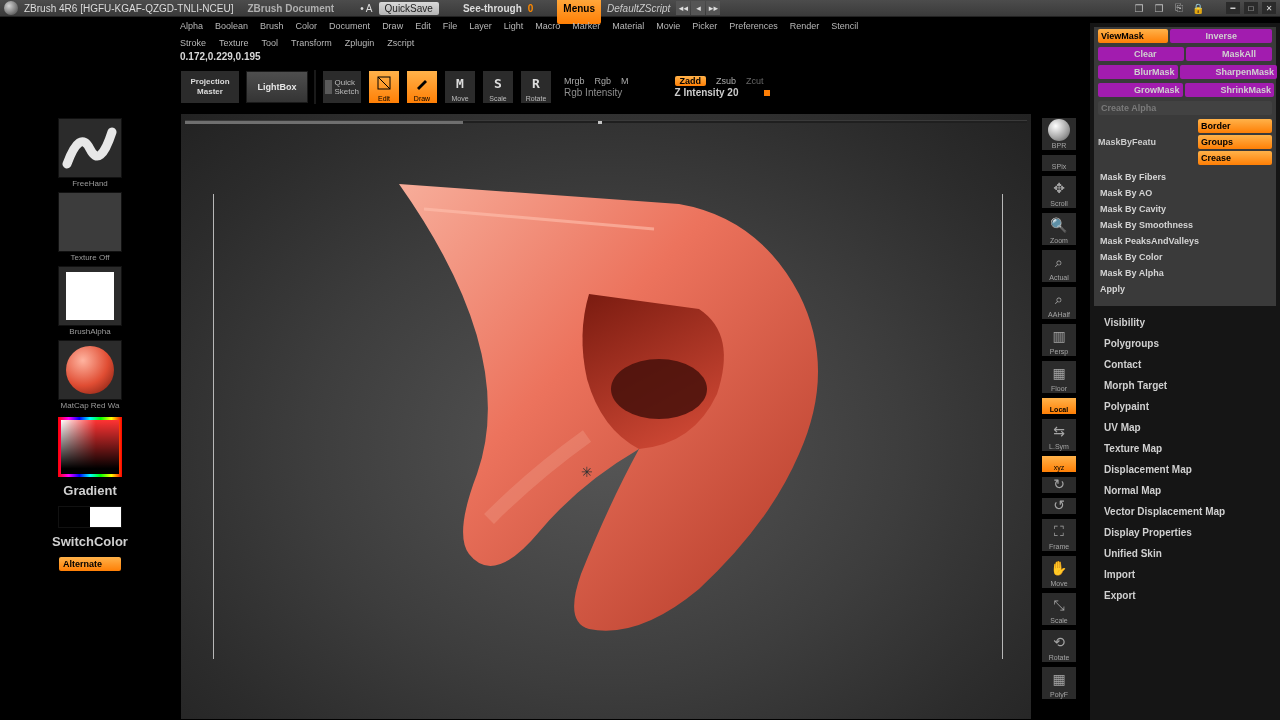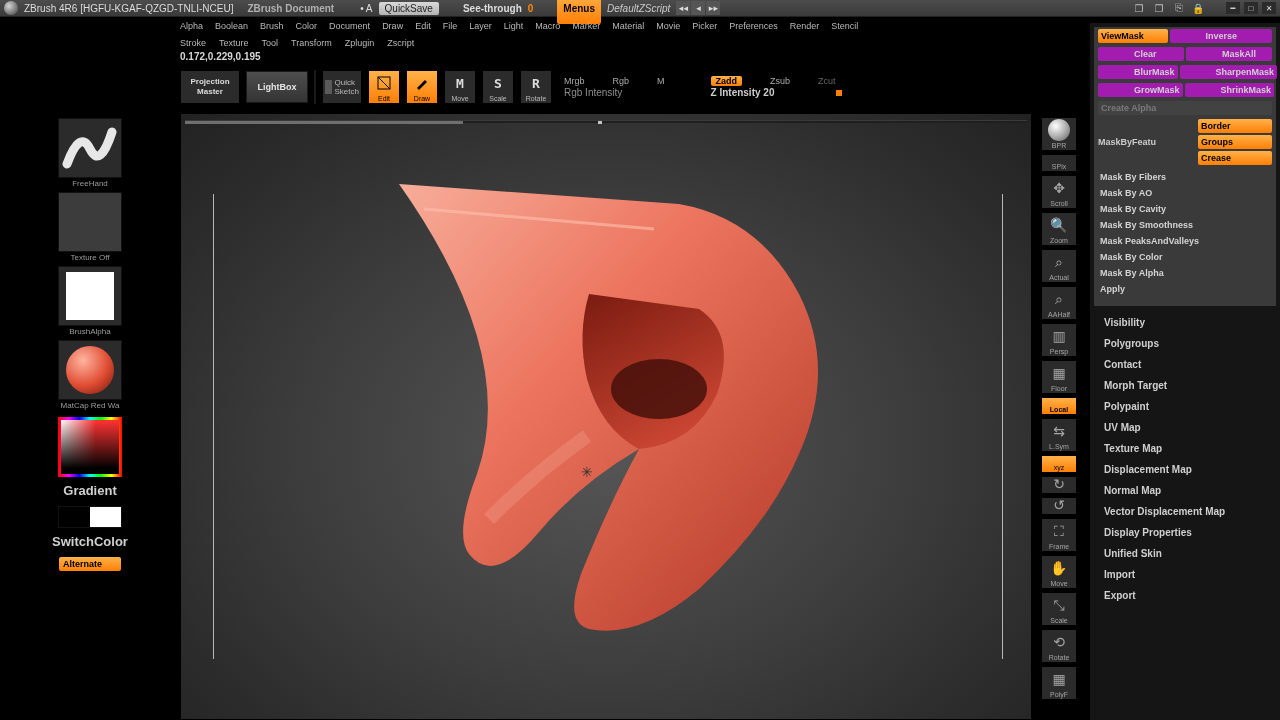--- a/index.html
+++ b/index.html
@@ -30,21 +30,21 @@
   .toolbar { height:40px; padding:0 0 0 180px; display:flex; align-items:center; gap:6px; }
   .toolbar .tbtn { width:32px; height:34px; background:#2b2b2b; border:1px solid #000; display:flex; flex-direction:column; align-items:center; justify-content:flex-end; color:#bbb; font-size:7px; padding-bottom:1px; cursor:pointer; }
   .toolbar .tbtn.orange { background:linear-gradient(#ffb24a,#ff7f05); color:#000; }
   .toolbar .tbtn .ticon { flex:1; display:flex; align-items:center; justify-content:center; width:100%; }
   .toolbar .projection { width:60px; height:34px; background:#2b2b2b; border:1px solid #000; color:#dcdcdc; font-size:8px; font-weight:bold; text-align:center; display:flex; flex-direction:column; justify-content:center; line-height:10px; }
   .toolbar .lightbox { width:62px; height:32px; background:linear-gradient(#4e4e4e,#343434); color:#e6e6e6; font-size:9px; font-weight:bold; display:flex; align-items:center; justify-content:center; border:1px solid #1a1a1a; cursor:pointer; }
   .toolbar .divider { width:2px; height:34px; background:#1a1a1a; }
   .toolbar .quick { width:40px; height:34px; background:#2b2b2b; border:1px solid #000; display:flex; align-items:center; color:#bbb; font-size:8px; padding:0 2px; gap:3px; }
   .toolbar .quick .qicon { width:14px; height:14px; background:#5a5a5a; }
   .toolbar .modes { display:flex; flex-direction:column; gap:1px; margin-left:6px; }
-  .toolbar .modes .row { display:flex; gap:28px; font-size:9px; }
+  .toolbar .modes .row { display:flex; gap:10px; font-size:9px; }
   .toolbar .modes .row span { color:#aaa; }
   .toolbar .modes .row .on { background:linear-gradient(#ffb24a,#ff7f05); color:#000; padding:0 5px; border-radius:2px; font-weight:bold; }
   .toolbar .modes .sub { color:#8d8d8d; font-size:10px; }
   .toolbar .right { margin-left:auto; color:#a8a8a8; font-size:9px; display:flex; flex-direction:column; align-items:flex-end; gap:2px; padding-right:8px; }
 
   .main { position:absolute; top:113px; left:0; right:0; bottom:0; display:flex; }
 
   .leftpanel { width:180px; padding:5px 4px; display:flex; flex-direction:column; gap:4px; }
   .slot { width:64px; margin:0 auto; text-align:center; }
   .thumb { width:64px; height:60px; background:#2b2b2b; border:1px solid #111; display:flex; align-items:center; justify-content:center; overflow:hidden; }

